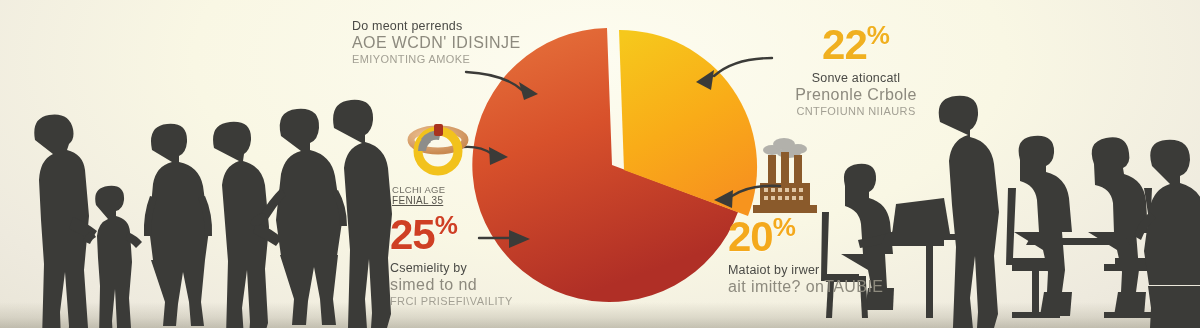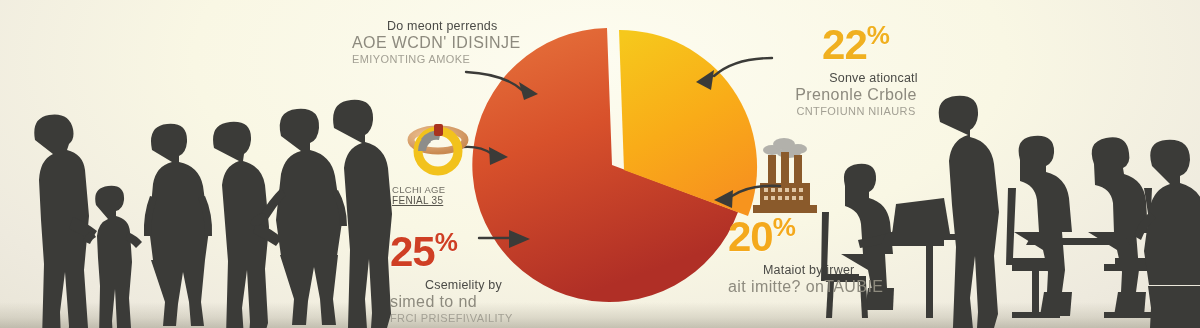--- a/index.html
+++ b/index.html
@@ -21,29 +21,29 @@
   svg.layer{position:absolute;left:0;top:0;width:1200px;height:328px;overflow:visible;}
 
   
   .callout{position:absolute;}
   .pct{
     font-weight:bold;letter-spacing:-1px;line-height:1;
     text-shadow:0 1px 0 rgba(255,255,255,.5);
   }
   .pct .sym{font-size:.62em;vertical-align:super;letter-spacing:0;}
   .sub{margin-top:5px;line-height:1.18;}
-  .sub .l1{font-size:12.5px;color:#4a4a46;letter-spacing:.2px;margin-left:35px;}
+  .sub .l1{font-size:12.5px;color:#4a4a46;letter-spacing:.2px;}
   .sub .l2{font-size:16px;color:#8d8a7e;letter-spacing:.4px;}
   .sub .l3{font-size:11px;color:#a3a094;letter-spacing:.4px;}
 
   #c40{left:352px;top:14px;width:175px;}
   #c40 .pct{font-size:46px;color:#c8381f;}
   #c22{left:766px;top:22px;width:180px;text-align:center;}
   #c22 .pct{font-size:42px;color:#f0b020;}
-  #c25{left:390px;top:229px;width:180px;}
+  #c25{left:390px;top:212px;width:180px;}
   #c25 .pct{font-size:42px;color:#cf3f24;}
   #c20{left:728px;top:214px;width:190px;}
   #c20 .pct{font-size:42px;color:#f4a91c;}
 
   
   #ringIcon{position:absolute;left:392px;top:118px;width:92px;}
   #ringIcon .cap{margin-top:2px;text-align:left;}
   #ringIcon .cap .a{font-size:9.5px;color:#6f6d64;letter-spacing:.3px;}
   #ringIcon .cap .b{font-size:10px;color:#56544c;letter-spacing:.3px;text-decoration:underline;}
 </style>

